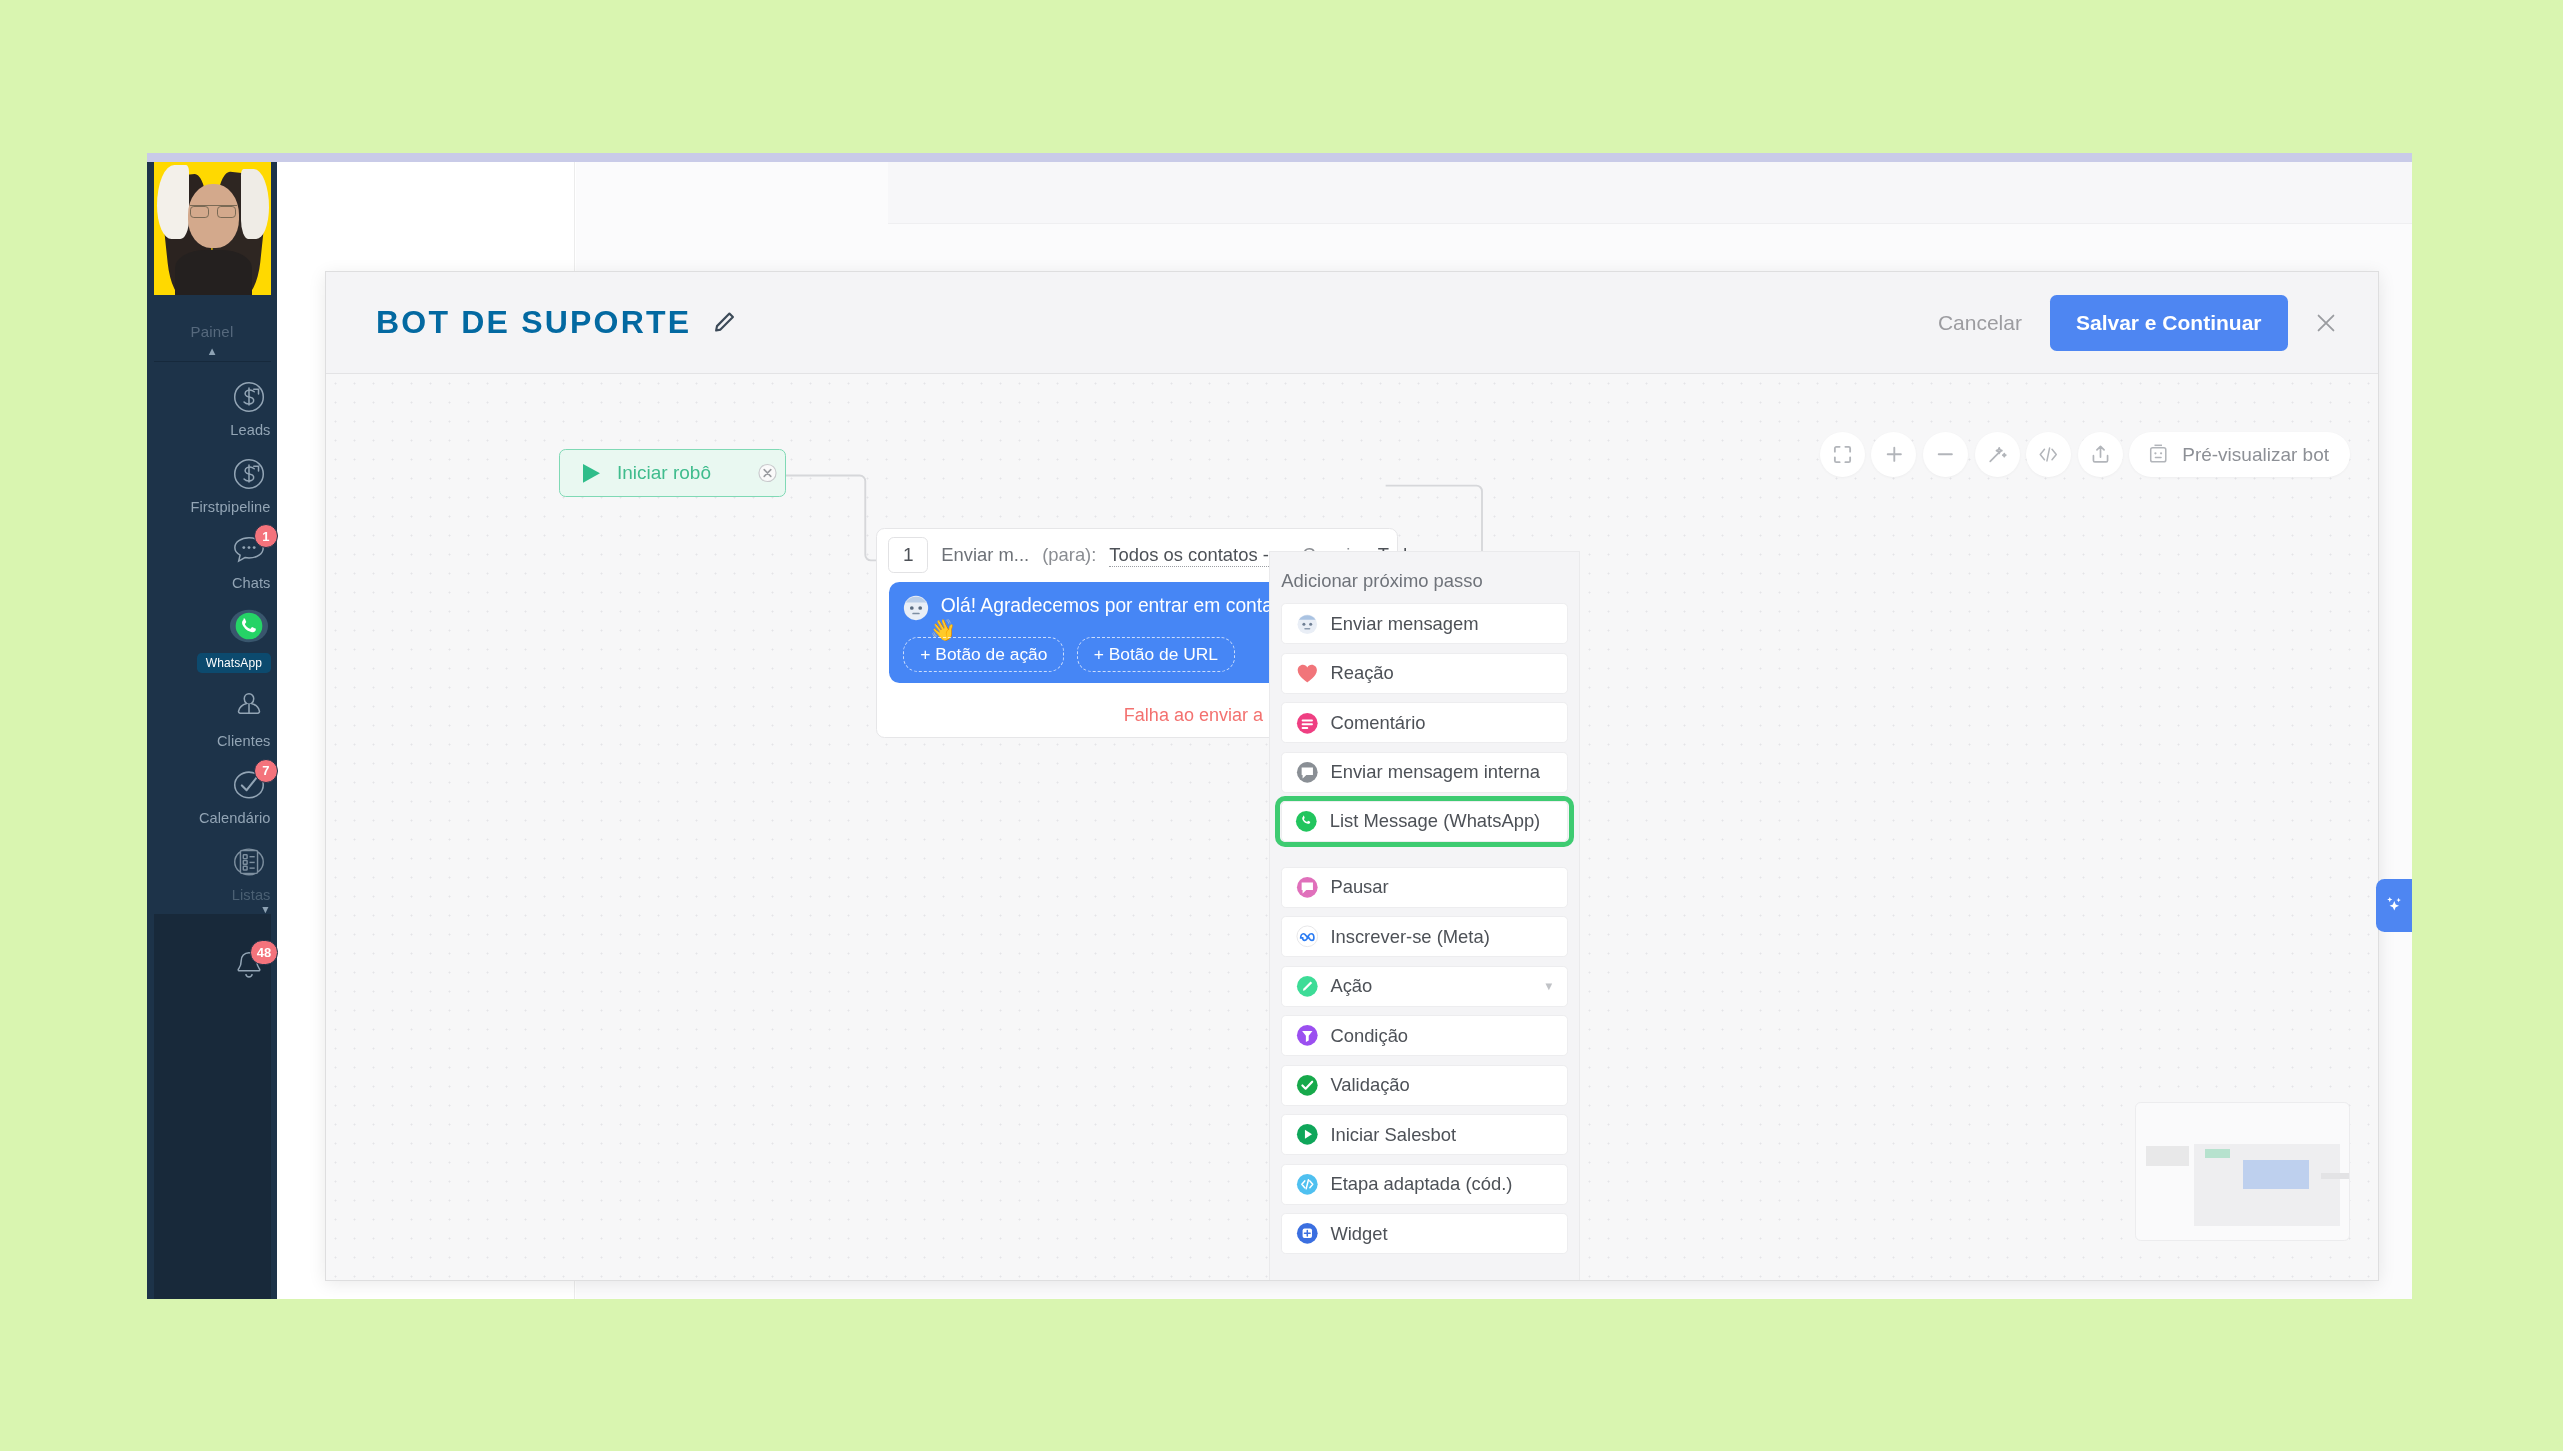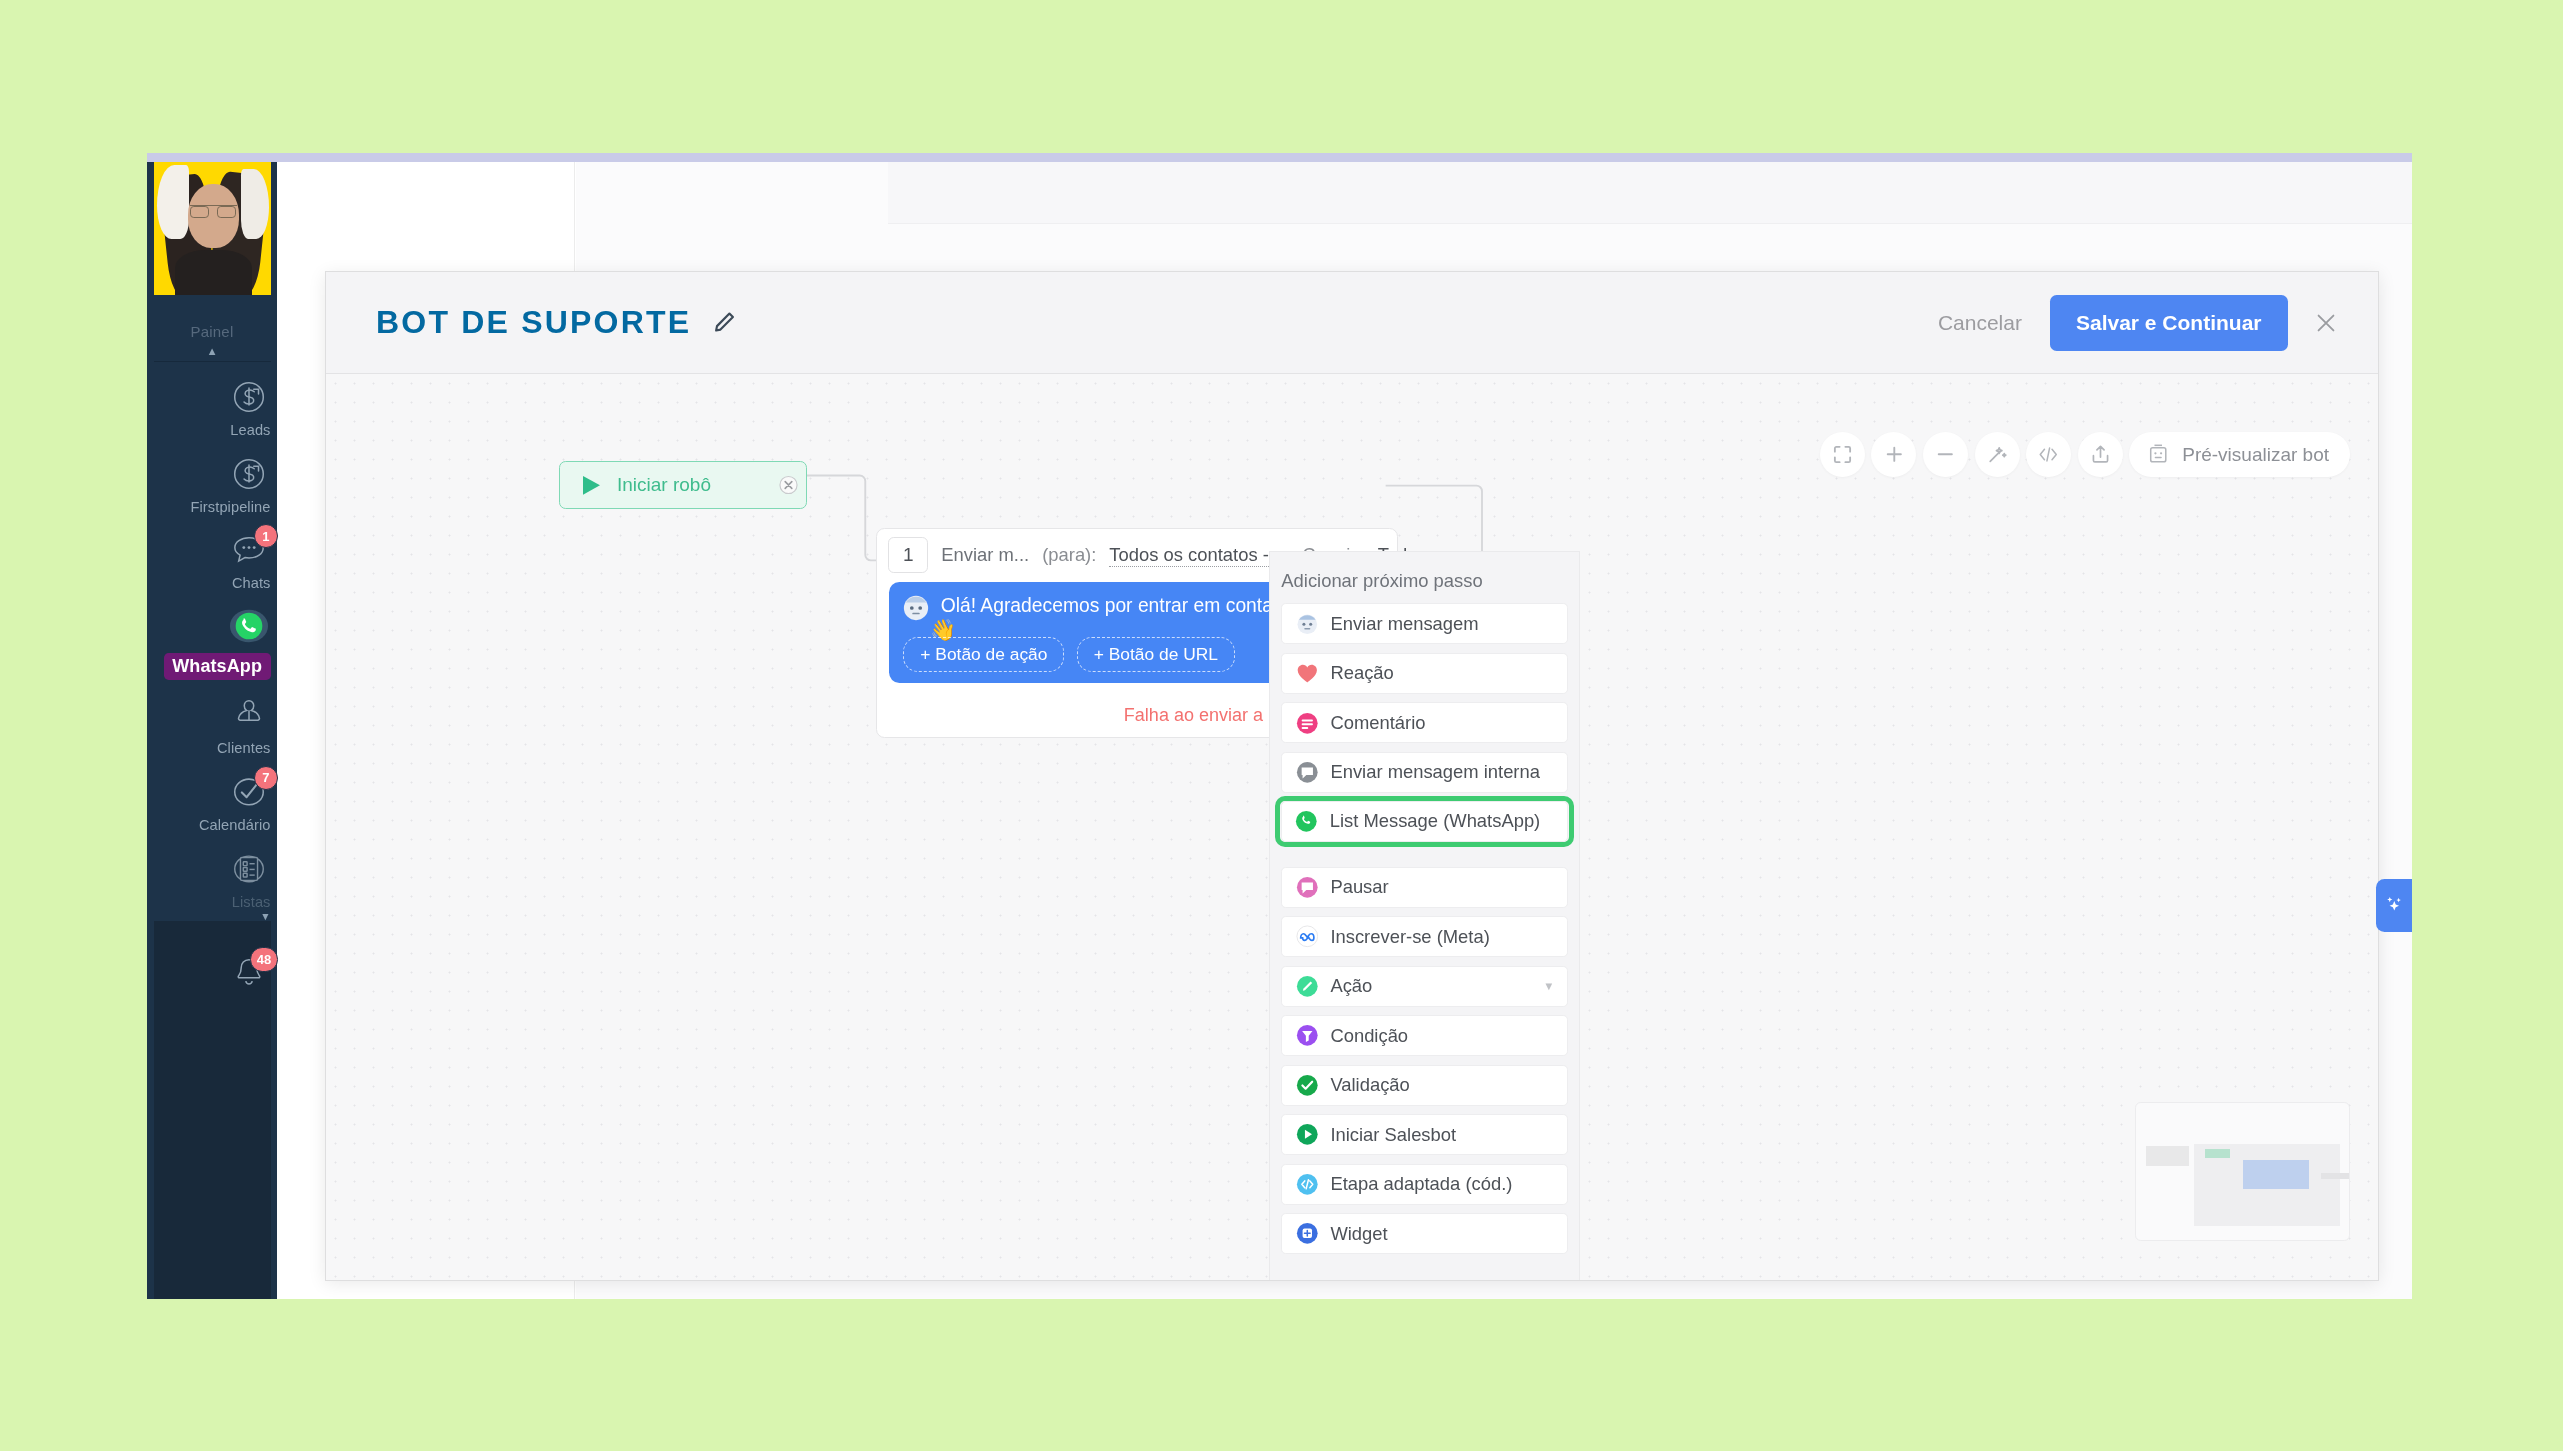--- a/index.html
+++ b/index.html
@@ -129,27 +129,27 @@
   .nav-icon svg { display: block; }
   .nav-label {
     margin-top: 4.7px;
     font-size: 14.6px;
     color: #93a5b5;
     letter-spacing: 0.1px;
     white-space: nowrap;
   }
   .nav-label.dim { color: #4b6073; }
   .nav-label.pill {
-    background: #701a75;
+    background: #0c4a6e;
     color: #ffffff;
-    font-weight: bold;
+    font-weight: normal;
     border-radius: 4.7px;
     padding: 2.8px 8.5px;
     margin-top: 5.7px;
-    font-size: 18px;
+    font-size: 12px;
   }
   .badge {
     position: absolute;
     min-width: 24.5px; height: 24.5px;
     border-radius: 12.3px;
     background: #f4737c;
     color: #fff; font-size: 13px; font-weight: bold;
     display: flex; align-items: center; justify-content: center;
     padding: 0 5.7px;
     top: -3.8px; right: -7.5px;
@@ -277,22 +277,22 @@
     height: 907px;
     background:
       radial-gradient(circle, #e4e4e7 0.9px, transparent 1.1px) 0 0/19px 19px,
       #f7f7f8;
     overflow: hidden;
   }
 
   
   .start-node {
     position: absolute;
-    left: 233px; top: 87px;
-    width: 248px; height: 48px;
+    left: 233px; top: 75px;
+    width: 227px; height: 48px;
     background: #e9f8f1;
     border: 1.4px solid #7fd9b5;
     border-radius: 6.6px;
     display: flex; align-items: center;
     cursor: pointer;
   }
   .start-play { margin-left: 21px; display: flex; }
   .start-label {
     margin-left: 15px;
     color: #3fbc8d; font-size: 19px;

